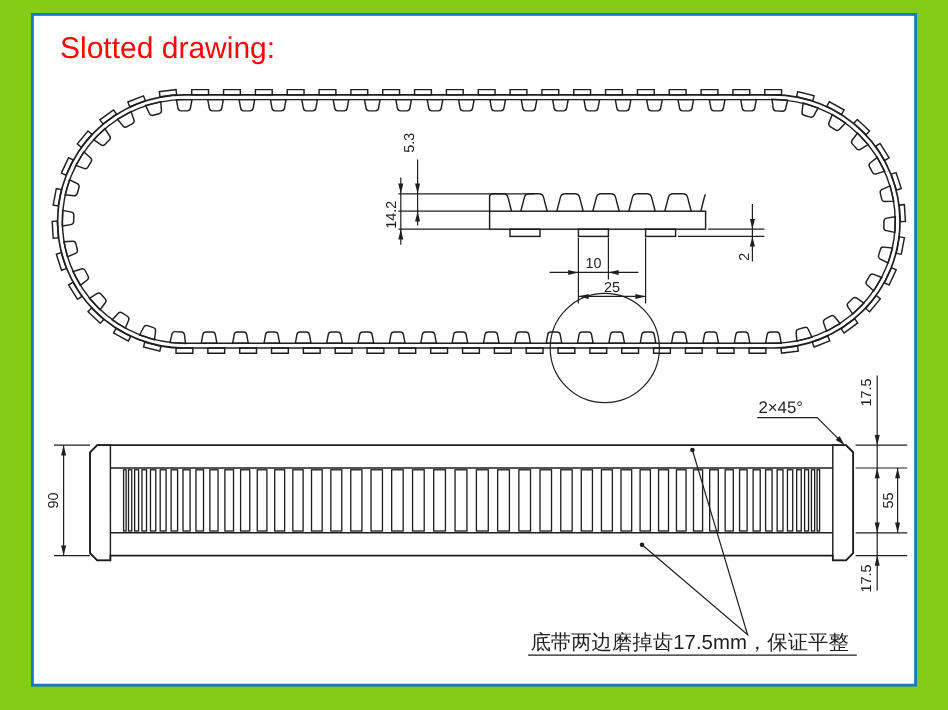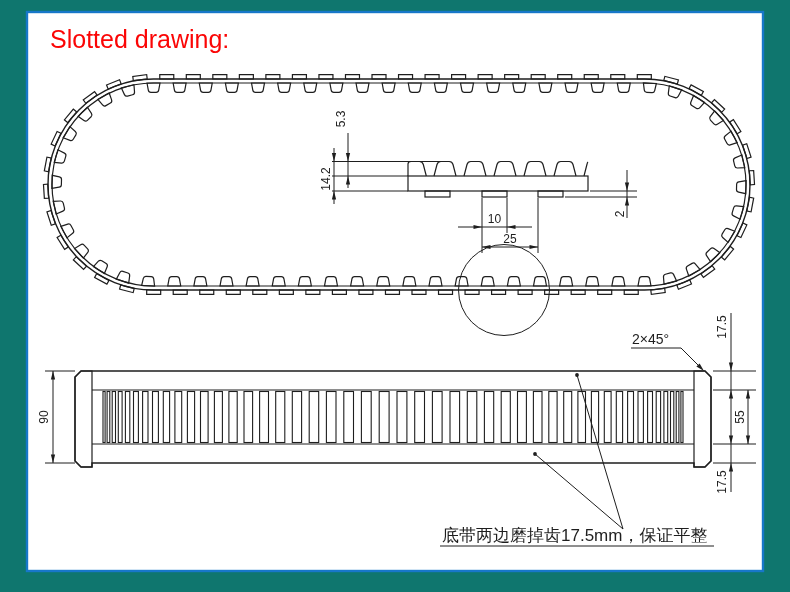--- a/index.html
+++ b/index.html
@@ -1,21 +1,21 @@
 <!DOCTYPE html>
 <html style="--title_red: #fb0505; --border_blue: #1777c9; --line_black: #1e1e1e;"><head>
 <meta charset="utf-8">
 <style>
   :root{
     --title_red:#fb0505;
     --border_blue:#1777c9;
     --line_black:#1e1e1e;
   }
   html,body{margin:0;padding:0;background:#ffffff;}
-  .page{position:relative;width:790px;height:592px;background:#0f766e;
+  .page{position:relative;width:790px;height:592px;background:#84cc16;
         font-family:"Liberation Sans", sans-serif;}
   svg{position:absolute;left:0;top:0;}
   .thin  {stroke:var(--line_black);stroke-width:1;fill:none;}
   .thick {stroke:var(--line_black);stroke-width:1.4;fill:none;}
   .mid   {stroke:var(--line_black);stroke-width:1.2;fill:none;}
   .slot  {stroke:var(--line_black);stroke-width:1.1;fill:#ffffff;}
   .arw   {fill:var(--line_black);stroke:none;}
   .dot   {fill:var(--line_black);stroke:none;}
   text.dim{font-family:"Liberation Sans",sans-serif;font-size:12px;fill:var(--line_black);}
   text.cham{font-family:"Liberation Sans",sans-serif;font-size:14px;fill:var(--line_black);}

